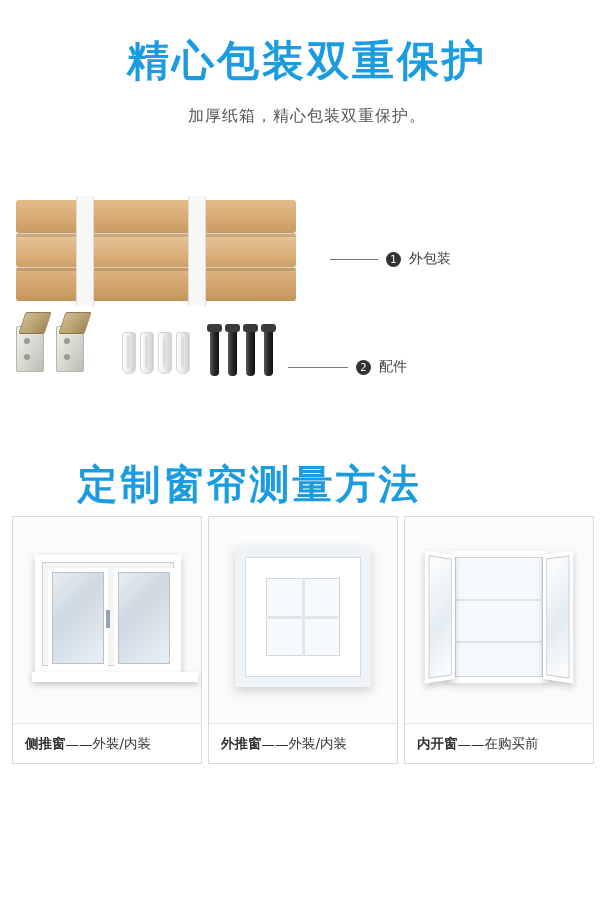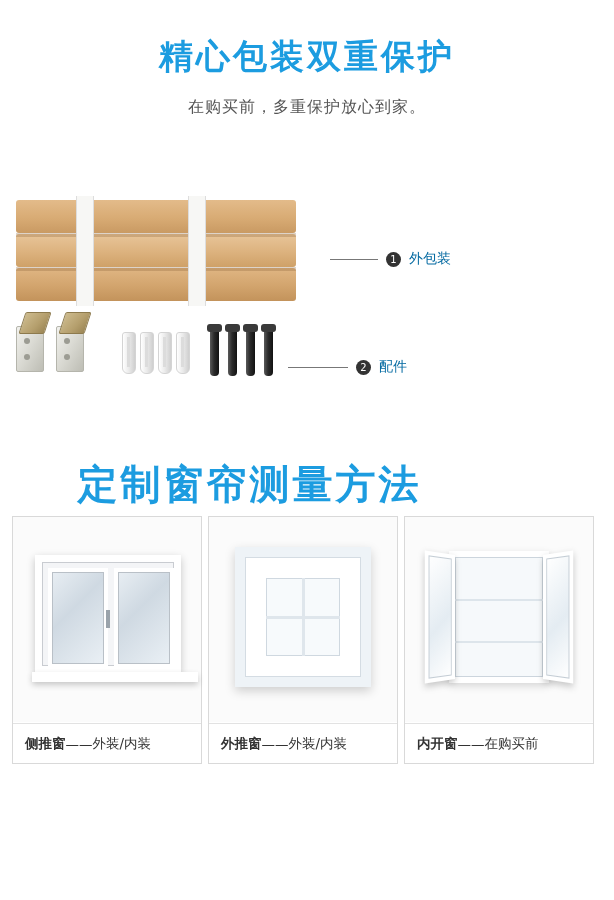--- a/index.html
+++ b/index.html
@@ -17,21 +17,21 @@
 
   
   .section-one {
     position: relative;
     width: 614px;
     height: 440px;
   }
   .title-blue {
     text-align: center;
     color: #1c9ce0;
-    font-size: 34px;
+    font-size: 42px;
     font-weight: bold;
     letter-spacing: 3px;
     padding-top: 38px;
     line-height: 1.1;
     font-family: "DejaVu Sans", sans-serif;
   }
   .subtitle-gray {
     text-align: center;
     color: #555555;
     font-size: 16px;
@@ -175,21 +175,21 @@
     border-radius: 50%;
     background: #333;
     color: #fff;
     font-size: 10px;
     line-height: 15px;
     text-align: center;
     font-family: "DejaVu Sans", sans-serif;
   }
   .callout .txt {
     font-size: 14px;
-    color: #0369a1;
+    color: #404040;
     font-family: "DejaVu Sans", sans-serif;
   }
   .callout.c1 { left: 330px; top: 70px; }
   .callout.c2 { left: 288px; top: 178px; }
   .callout.c2 .leader { width: 60px; }
 
   
   .section-two {
     position: relative;
     width: 499px;
@@ -366,21 +366,21 @@
     height: 2px;
     background: #dde5eb;
   }
 </style>
 </head>
 <body>
 
 <div class="section-one">
 
   <div class="title-blue">精心包装双重保护</div>
-  <div class="subtitle-gray">在购买前，多重保护放心到家。</div>
+  <div class="subtitle-gray">加厚纸箱，精心包装双重保护。</div>
 
   <div class="photo-area">
 
     <div class="carton">
       <div class="slab s1"></div>
       <div class="slab s2"></div>
       <div class="slab s3"></div>
       <div class="edge" style="top:33px;"></div>
       <div class="edge" style="top:67px;"></div>
       <div class="strap a"></div>

